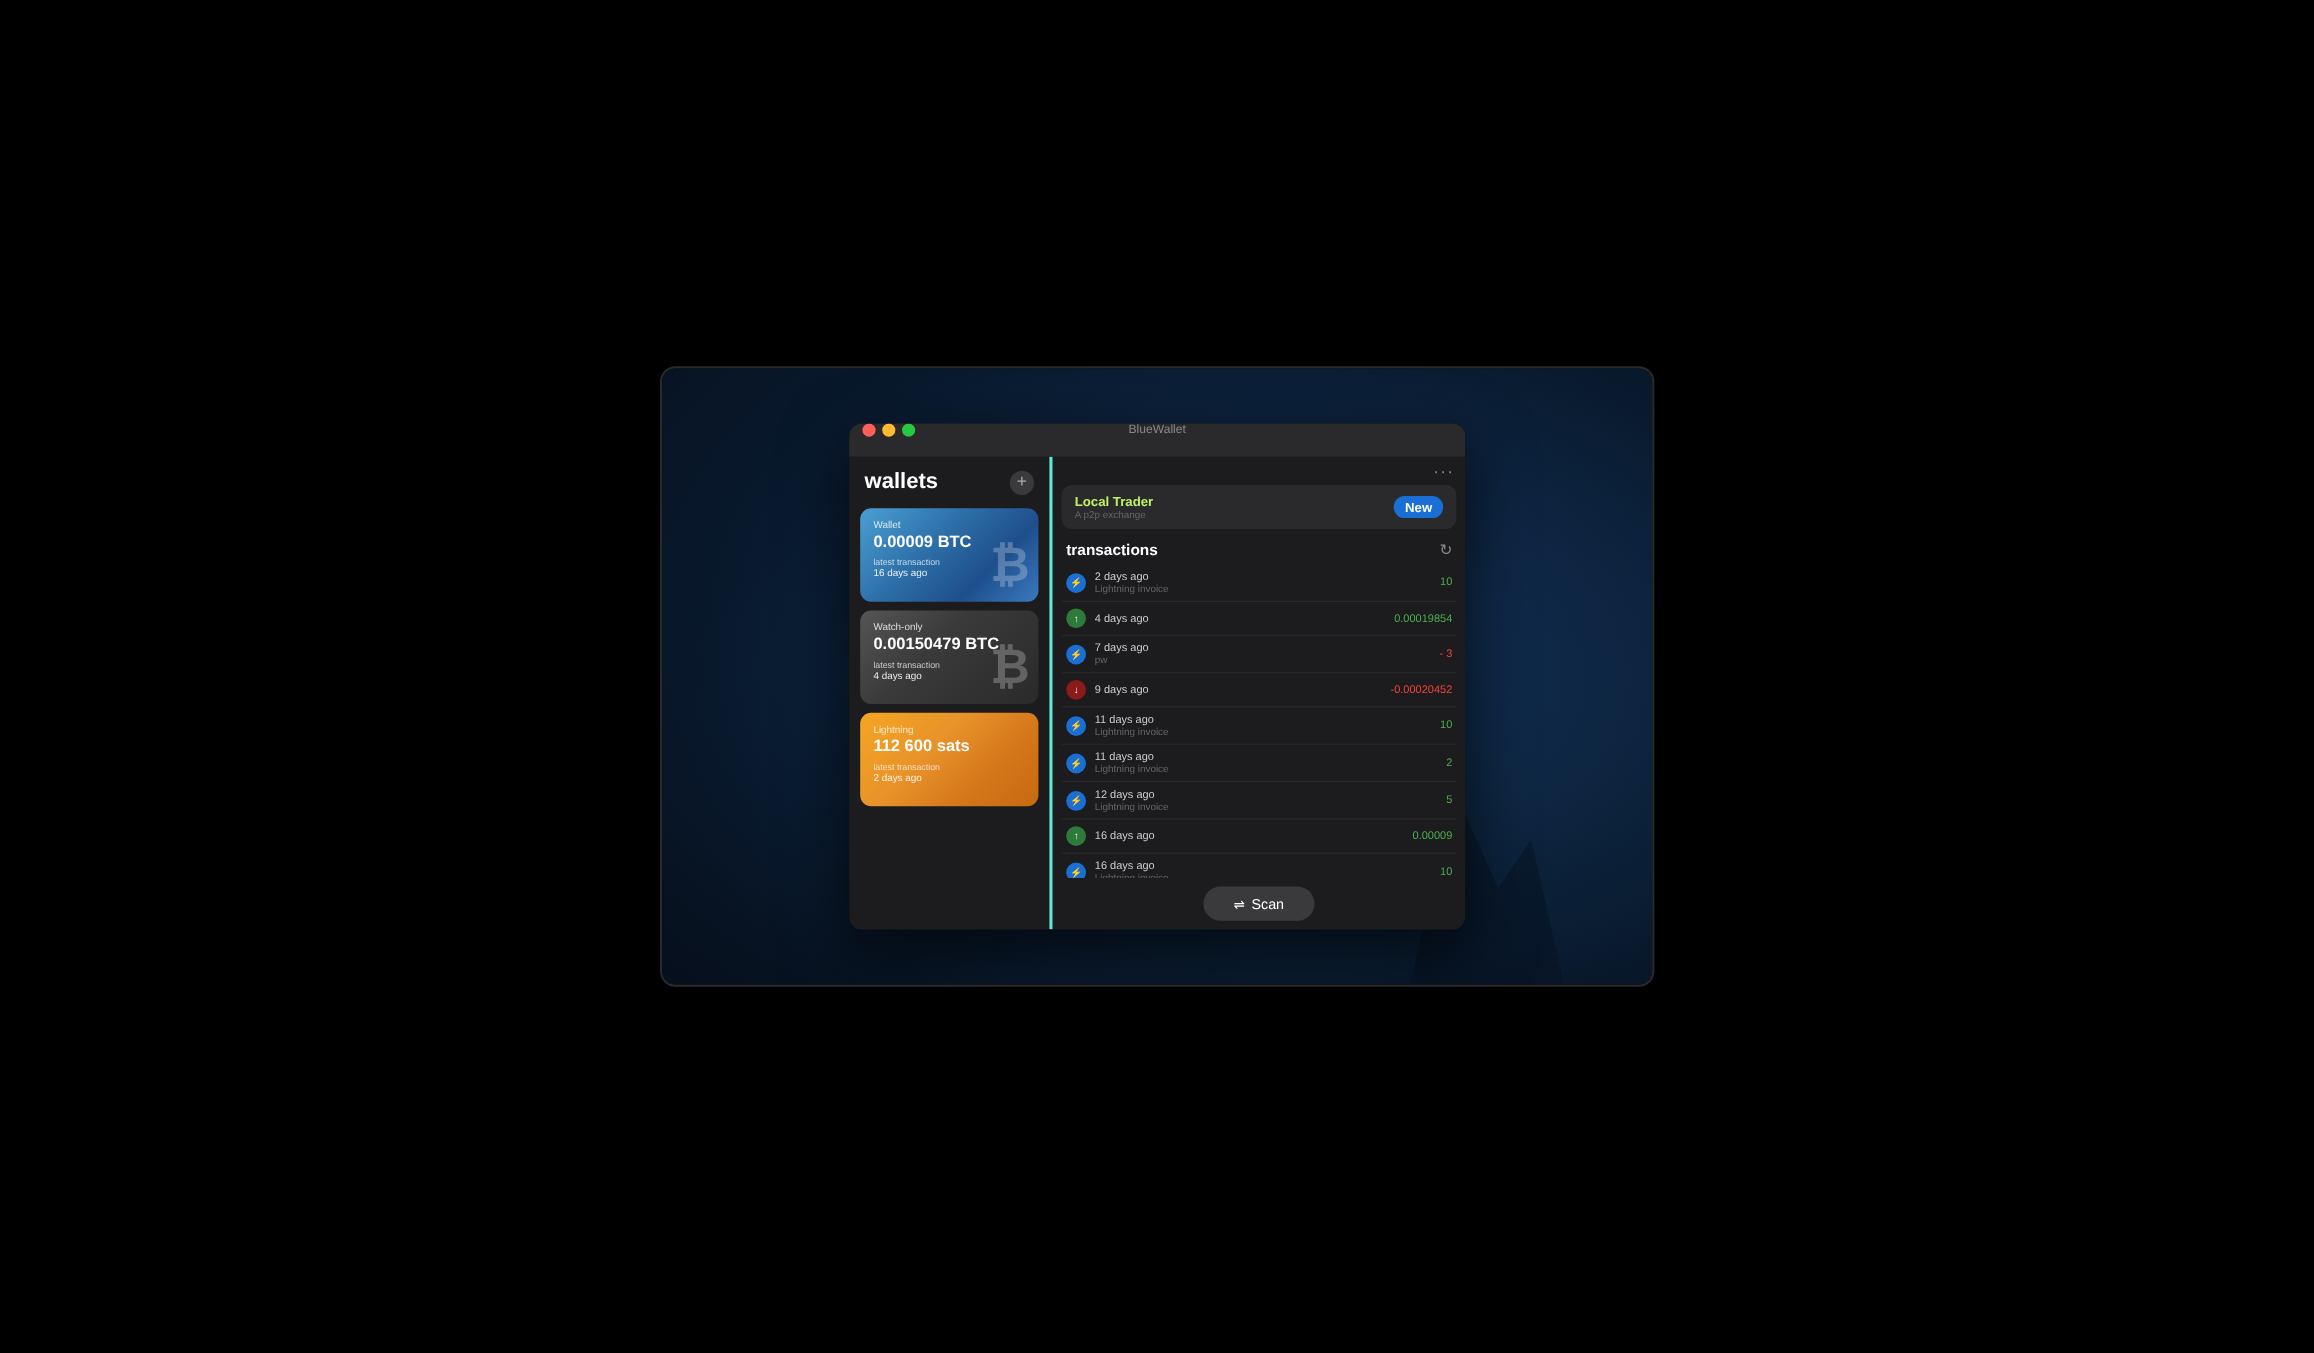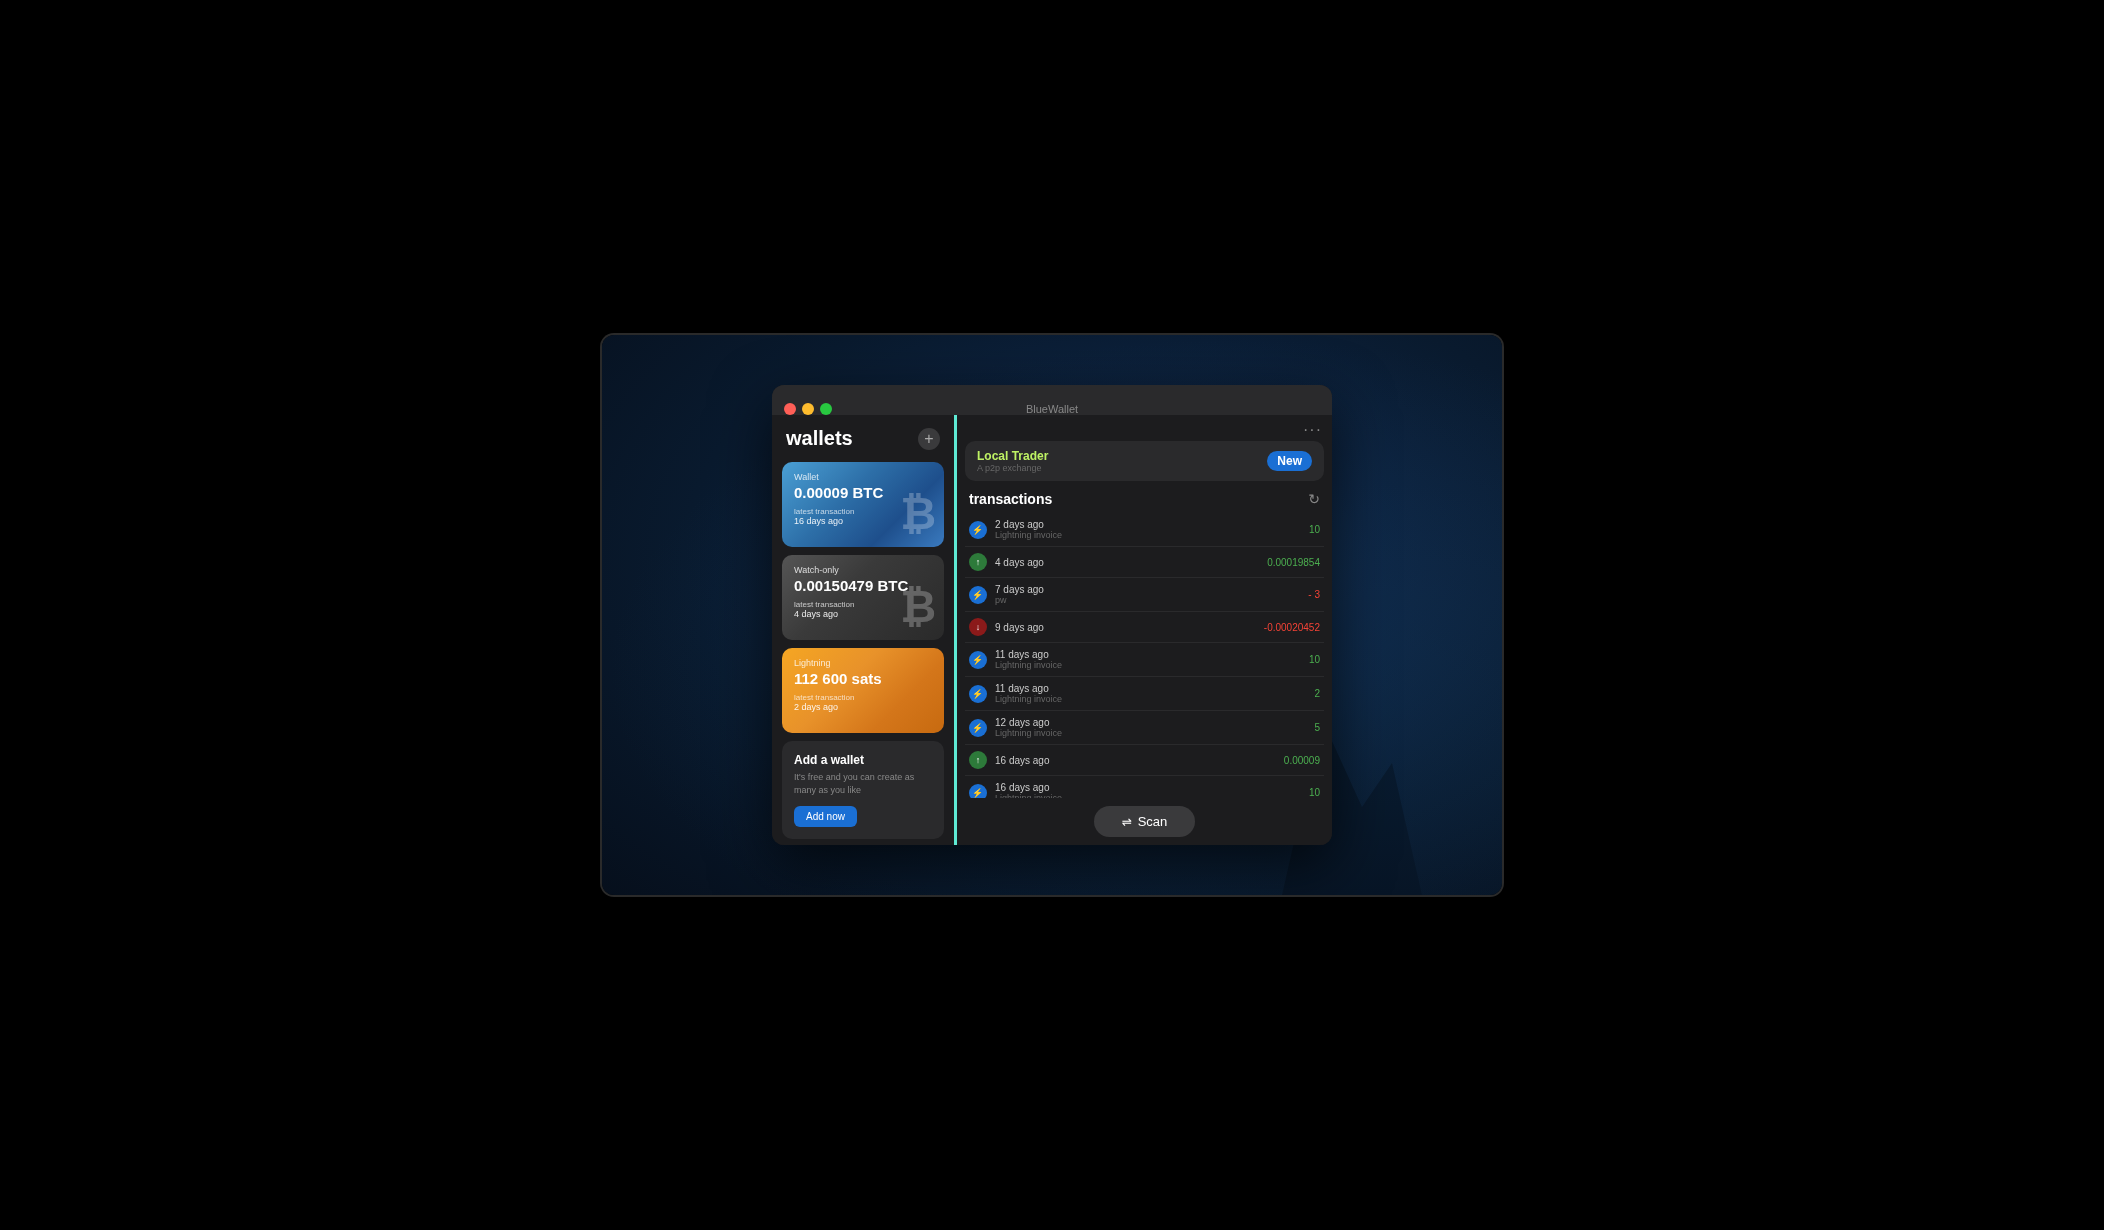--- a/index.html
+++ b/index.html
@@ -64,21 +64,21 @@
       box-shadow: 0 20px 60px rgba(0,0,0,0.7);
       display: flex;
       flex-direction: column;
     }
 
     
     .title-bar {
       background: #2a2a2c;
       height: 30px;
       display: flex;
-      align-items: flex-end;
+      align-items: flex-start;
       padding: 0 12px;
       flex-shrink: 0;
       position: relative;
     }
 
     .traffic-lights {
       display: flex;
       gap: 6px;
     }
 
@@ -454,25 +454,20 @@
             <div class="btc-logo">₿</div>
           </div>
 
           <div class="wallet-card wallet-card-lightning">
             <div class="wallet-type">Lightning</div>
             <div class="wallet-balance">112 600 sats</div>
             <div class="wallet-label">latest transaction</div>
             <div class="wallet-date">2 days ago</div>
           </div>
 
-          <div class="add-wallet-card">
-            <div class="add-wallet-title">Add a wallet</div>
-            <div class="add-wallet-desc">It's free and you can create as many as you like</div>
-            <button class="add-now-btn">Add now</button>
-          </div>
         </div>
 
         <div class="right-panel">
           <div class="panel-header">
             <button class="more-btn">···</button>
           </div>
 
           <div class="local-trader-bar">
             <div class="local-trader-info">
               <div class="local-trader-title">Local Trader</div>

